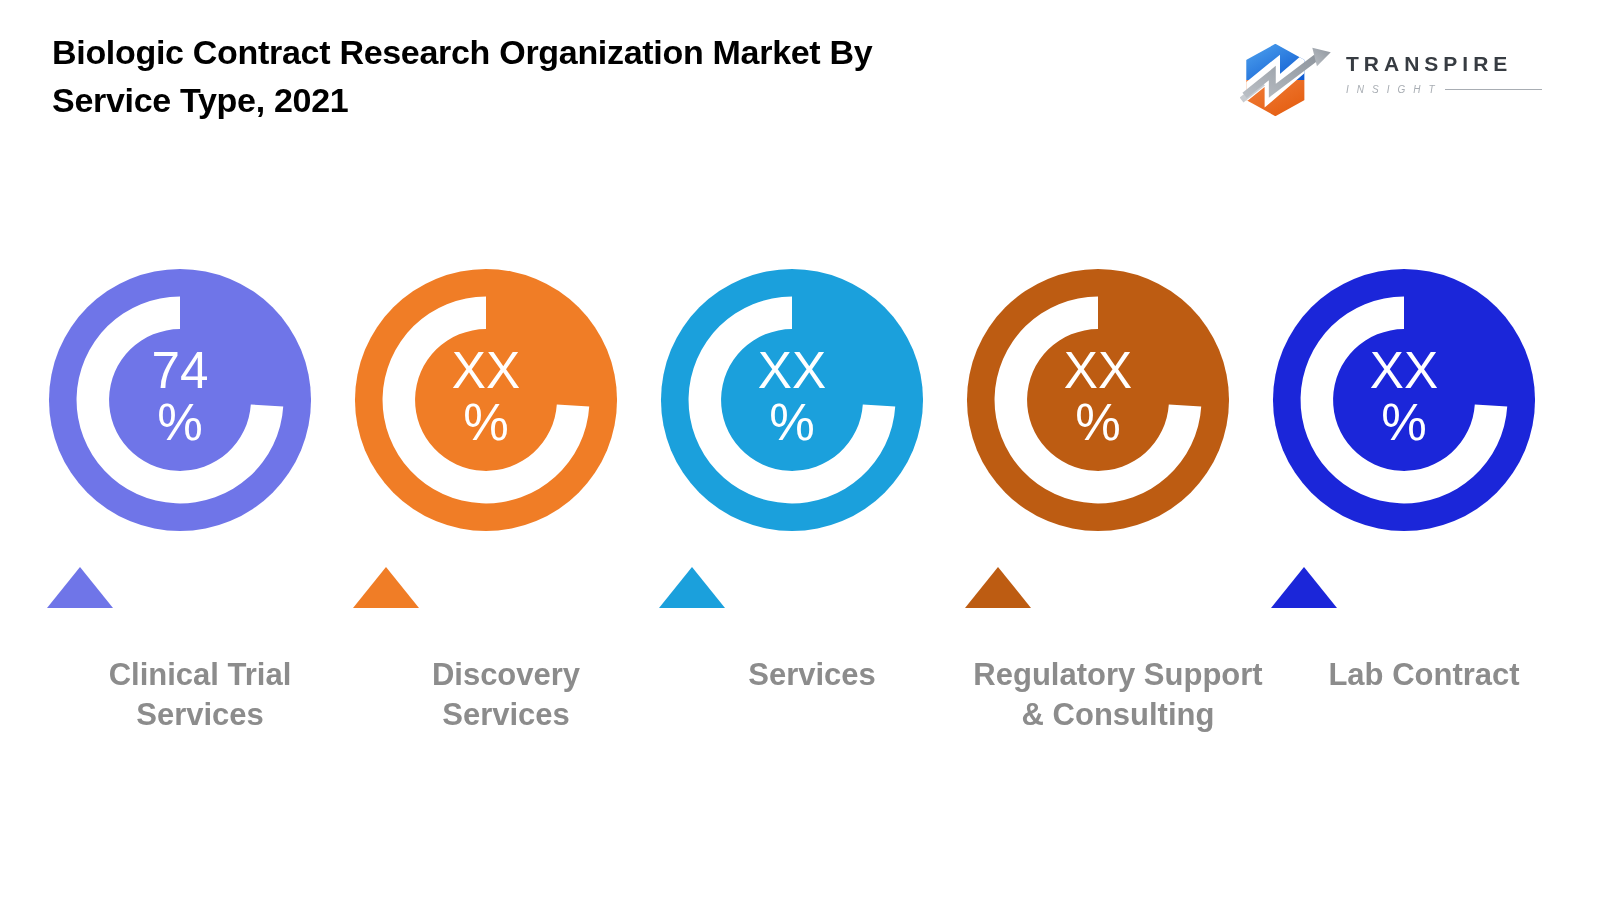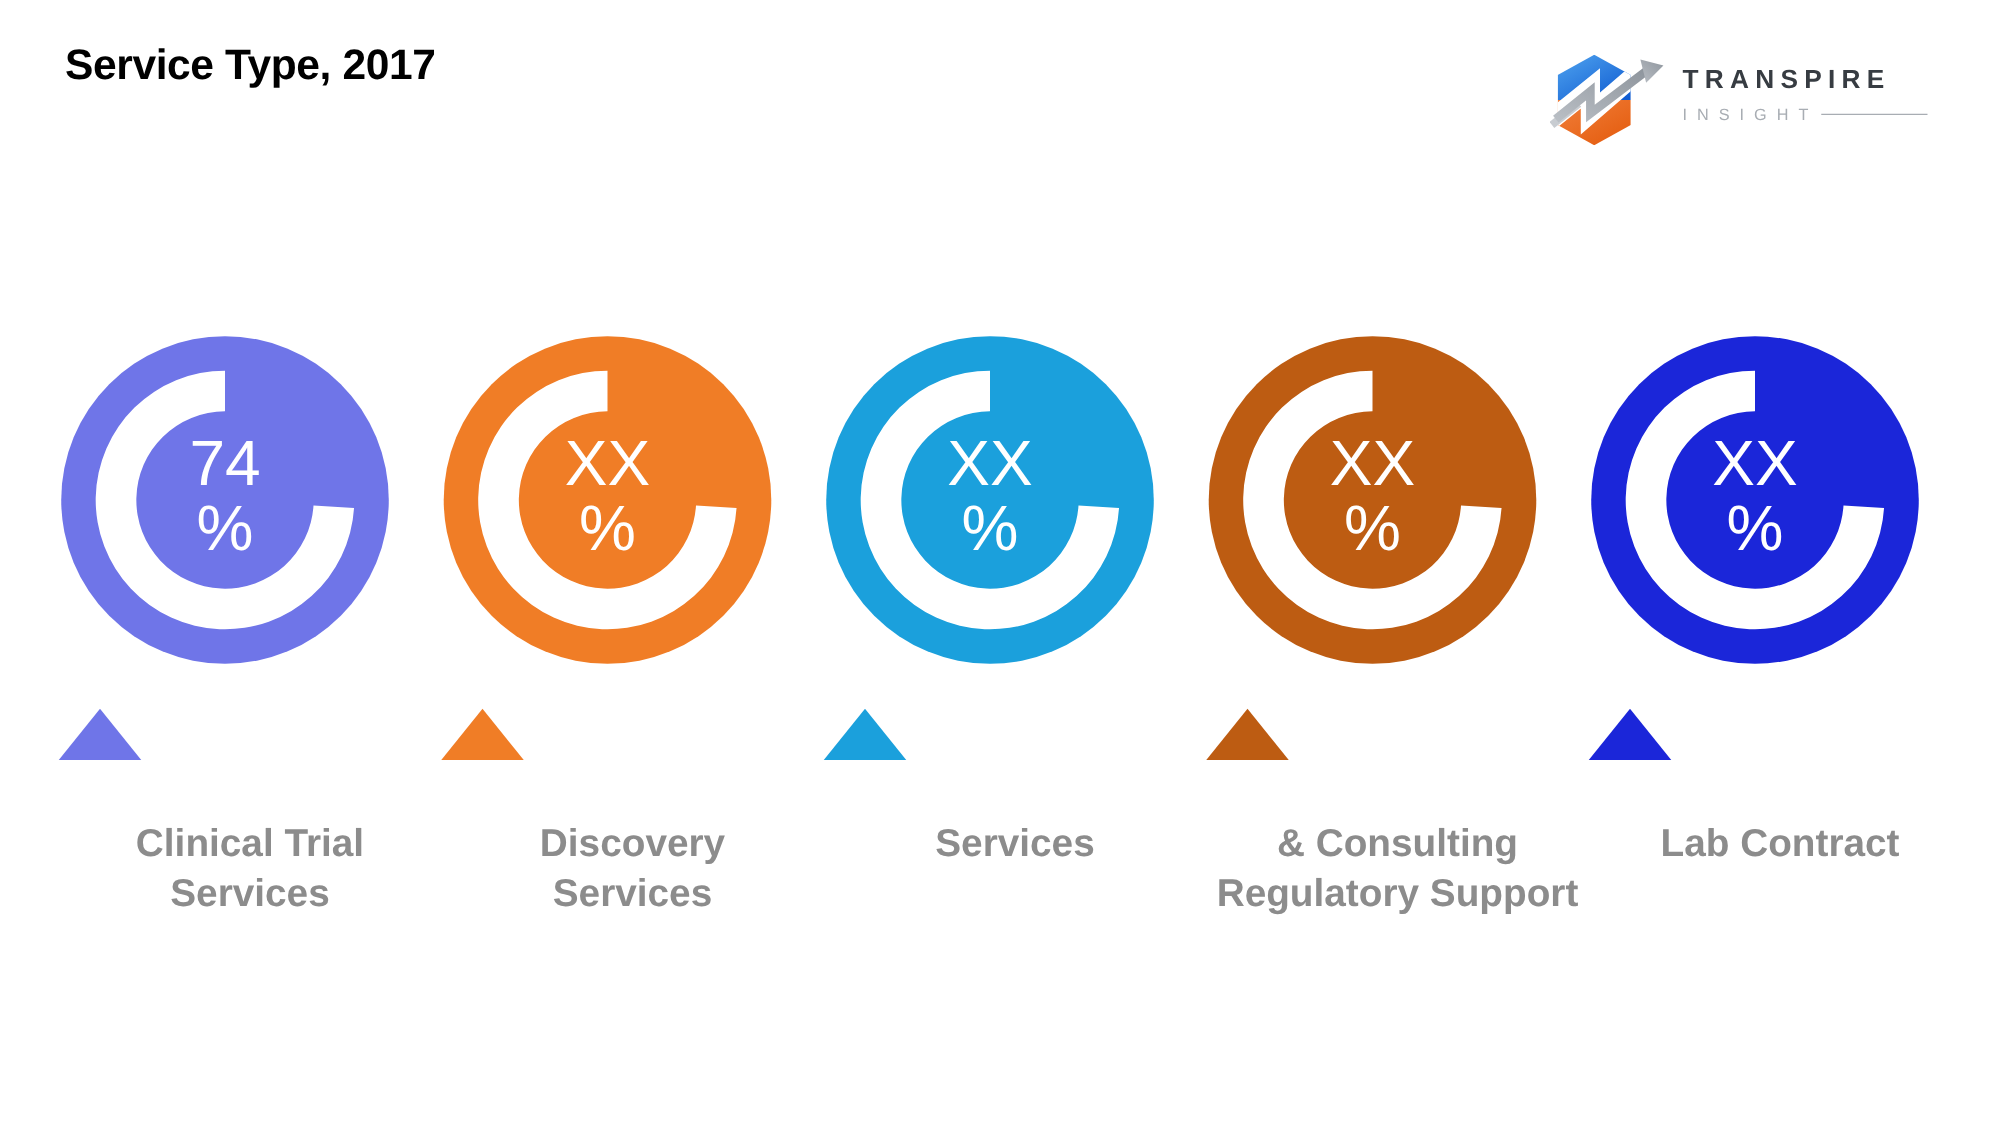--- a/index.html
+++ b/index.html
@@ -16,21 +16,21 @@
   .logo{
     position:absolute;top:30px;right:58px;display:flex;align-items:flex-start;
   }
   .logo-icon{width:100px;height:100px;flex:0 0 auto;}
   .logo-text{margin:22px 0 0 6px;width:196px;}
   .logo-name{
     font-size:21px;font-weight:bold;color:#373C42;letter-spacing:5px;white-space:nowrap;
   }
   .logo-tagline{
     margin-top:8px;display:flex;align-items:center;
-    font-size:13px;color:#A8ADB3;letter-spacing:8px;white-space:nowrap;
+    font-size:10px;color:#A8ADB3;letter-spacing:8px;white-space:nowrap;font-style:italic;
   }
   .logo-tagline .rule{flex:1;height:1px;background:#A8ADB3;margin-left:2px;}
   
   .services{position:absolute;left:47px;top:267px;display:flex;}
   .service-item{width:306px;display:flex;flex-direction:column;}
   .gauge{width:266px;height:266px;display:block;}
   .gauge-bg{fill:var(--accent);}
   .gauge-arc{fill:#ffffff;}
   .gauge-value{
     fill:#ffffff;font-size:52px;font-weight:400;
@@ -45,21 +45,22 @@
     margin-top:47px;text-align:center;color:#8C8C8C;
     font-size:31px;font-weight:bold;line-height:40px;
   }
 </style>
 </head>
 <body>
 
 <div class="slide">
 
   <div class="title">
-    <div>Service Type, 2017</div>
+    <div>Biologic Contract Research Organization Market By</div>
+    <div>Service Type, 2021</div>
   </div>
 
   <div class="logo">
     <svg class="logo-icon" viewBox="0 0 130 100" aria-hidden="true">
       <defs>
         <linearGradient id="gBlue" x1="0" y1="0" x2="1" y2="1">
           <stop offset="0" stop-color="#55AAF2"></stop>
             <stop offset="1" stop-color="#0A55CE"></stop>
         </linearGradient>
         <linearGradient id="gOrange" x1="0" y1="0" x2="1" y2="1">
@@ -137,22 +138,22 @@
 
     <div class="service-item" style="--accent: #BD5C12;">
       <svg class="gauge" viewBox="0 0 270 270">
         <circle class="gauge-bg" cx="135" cy="135" r="133"></circle>
         <path class="gauge-arc" d="M 135.00,30.00 A 105,105 0 1 0 239.79,141.59 L 206.86,139.52 A 72,72 0 1 1 135.00,63.00 Z"></path>
         <text class="gauge-value" x="135" y="123" text-anchor="middle">XX</text>
         <text class="gauge-value" x="135" y="176" text-anchor="middle">%</text>
       </svg>
       <div class="pointer"></div>
       <div class="label">
+        <div>Regulatory Support</div>
         <div>&amp; Consulting</div>
-        <div>Regulatory Support</div>
       </div>
     </div>
 
     <div class="service-item" style="--accent: #1B26D9;">
       <svg class="gauge" viewBox="0 0 270 270">
         <circle class="gauge-bg" cx="135" cy="135" r="133"></circle>
         <path class="gauge-arc" d="M 135.00,30.00 A 105,105 0 1 0 239.79,141.59 L 206.86,139.52 A 72,72 0 1 1 135.00,63.00 Z"></path>
         <text class="gauge-value" x="135" y="123" text-anchor="middle">XX</text>
         <text class="gauge-value" x="135" y="176" text-anchor="middle">%</text>
       </svg>

